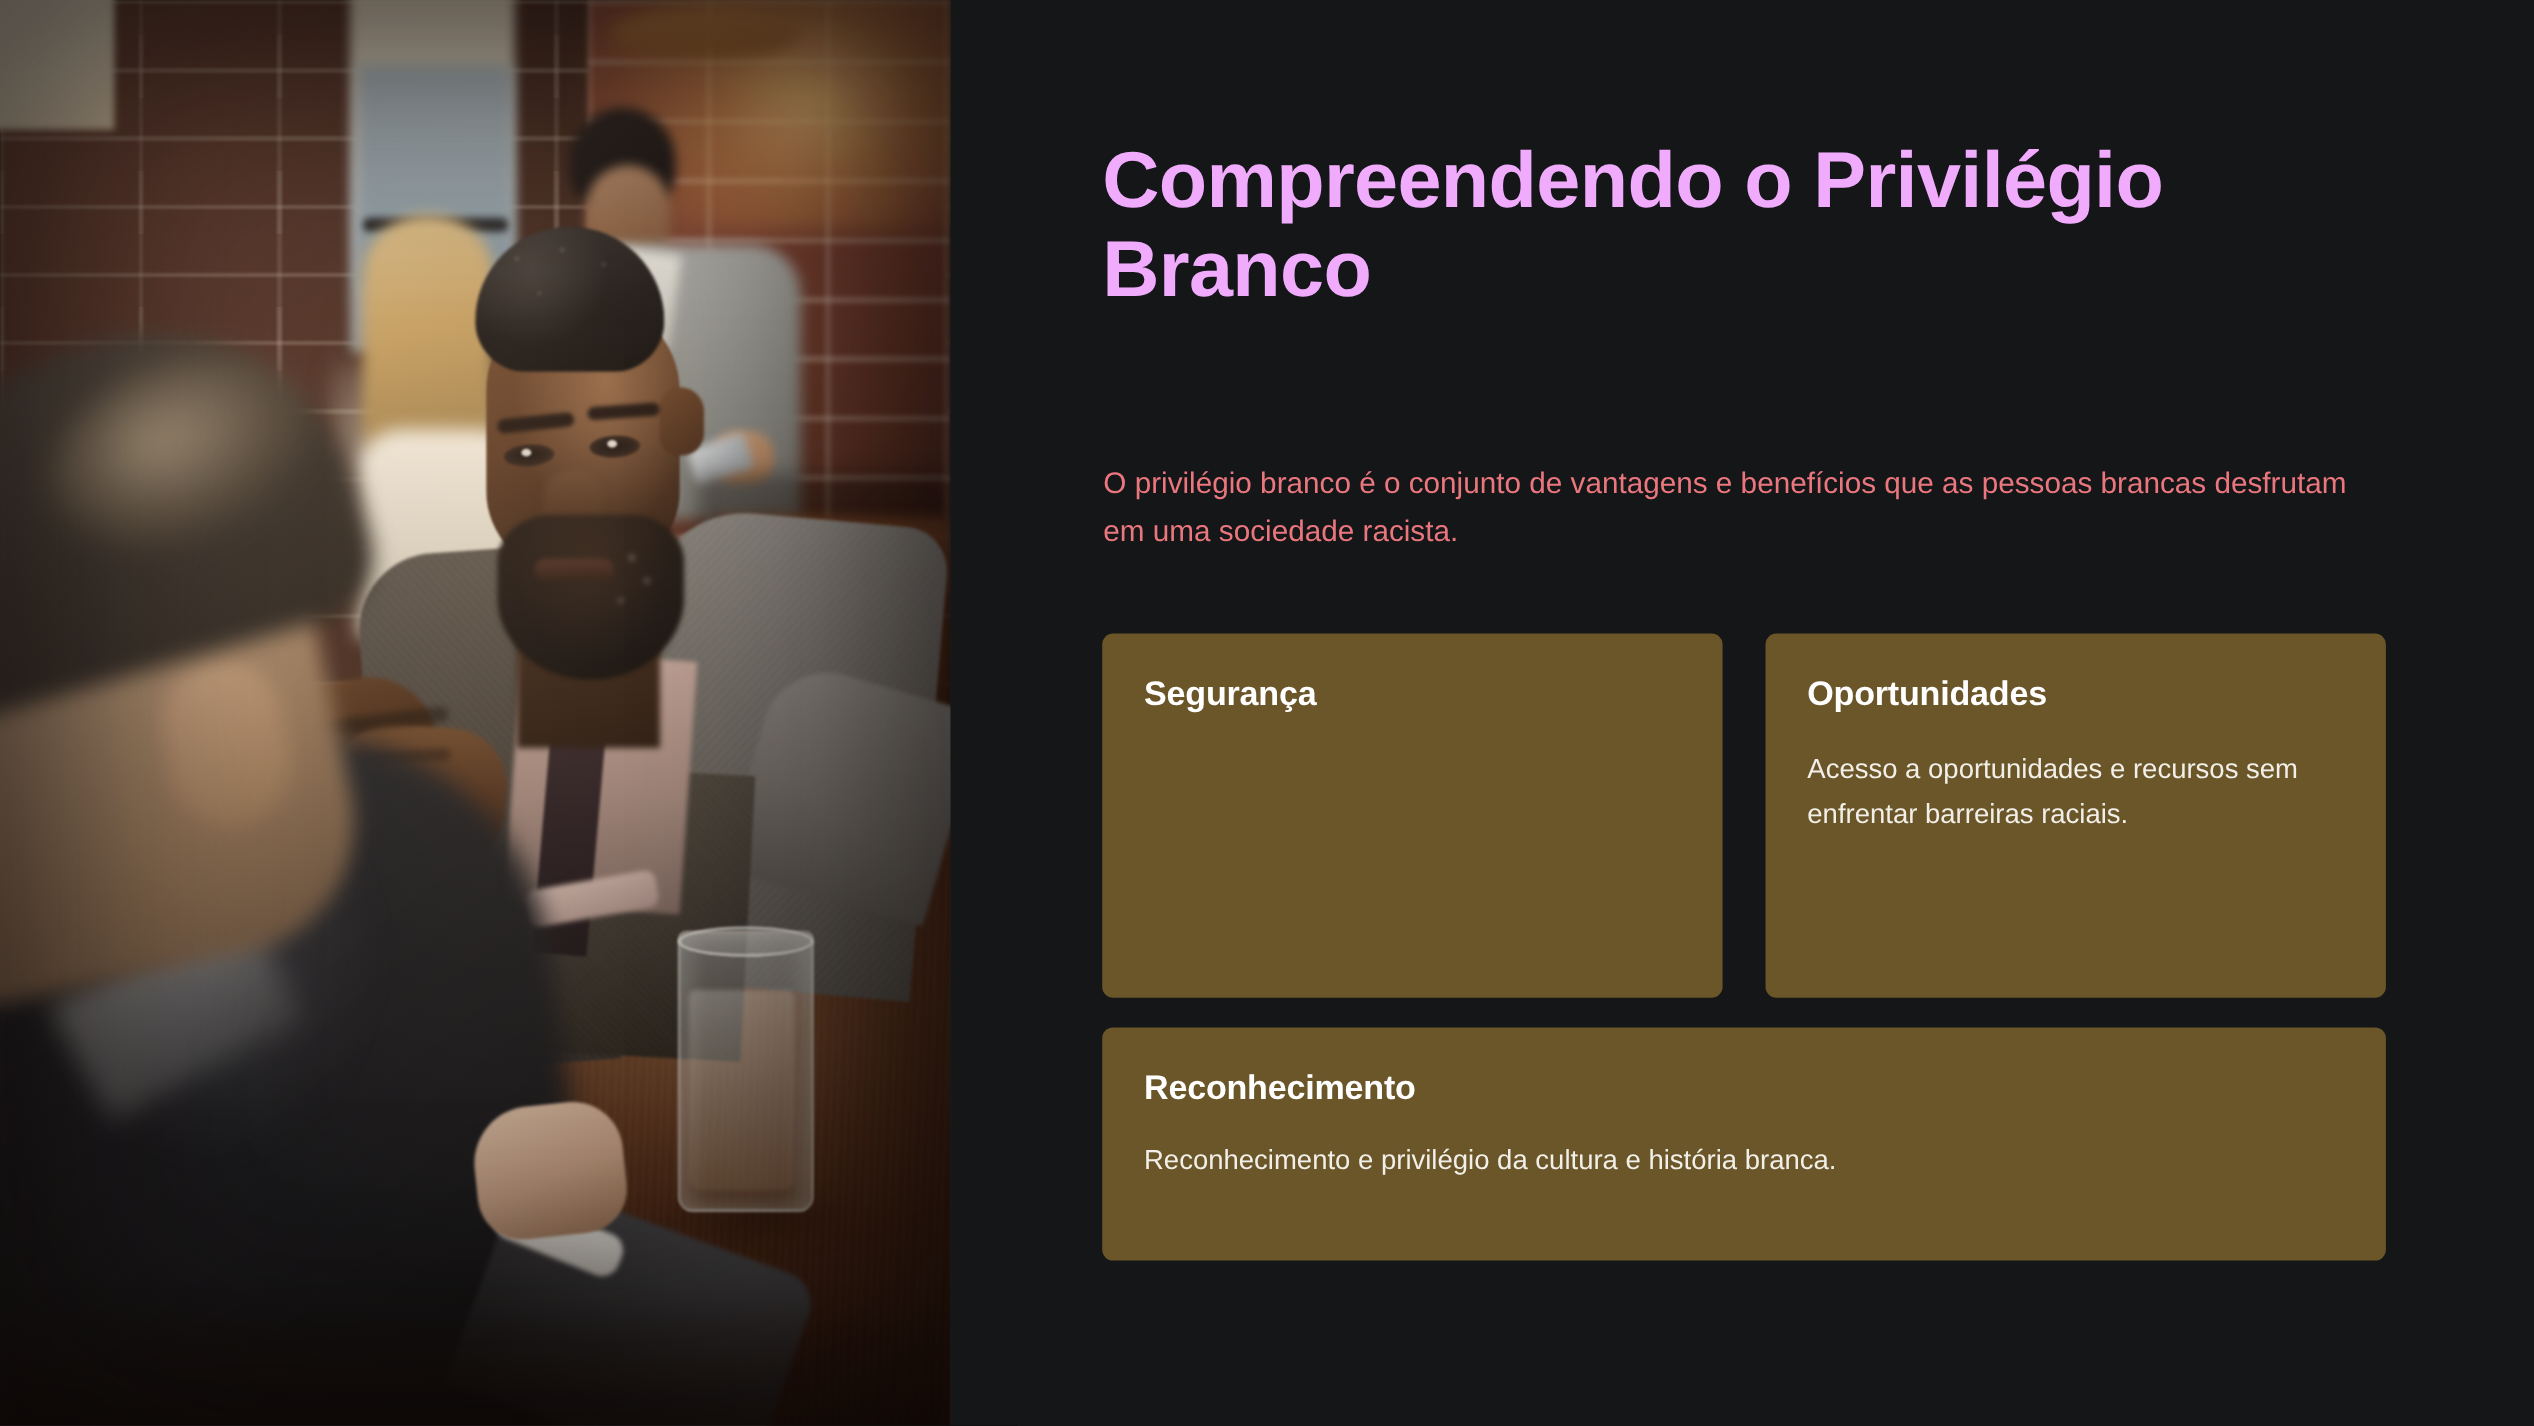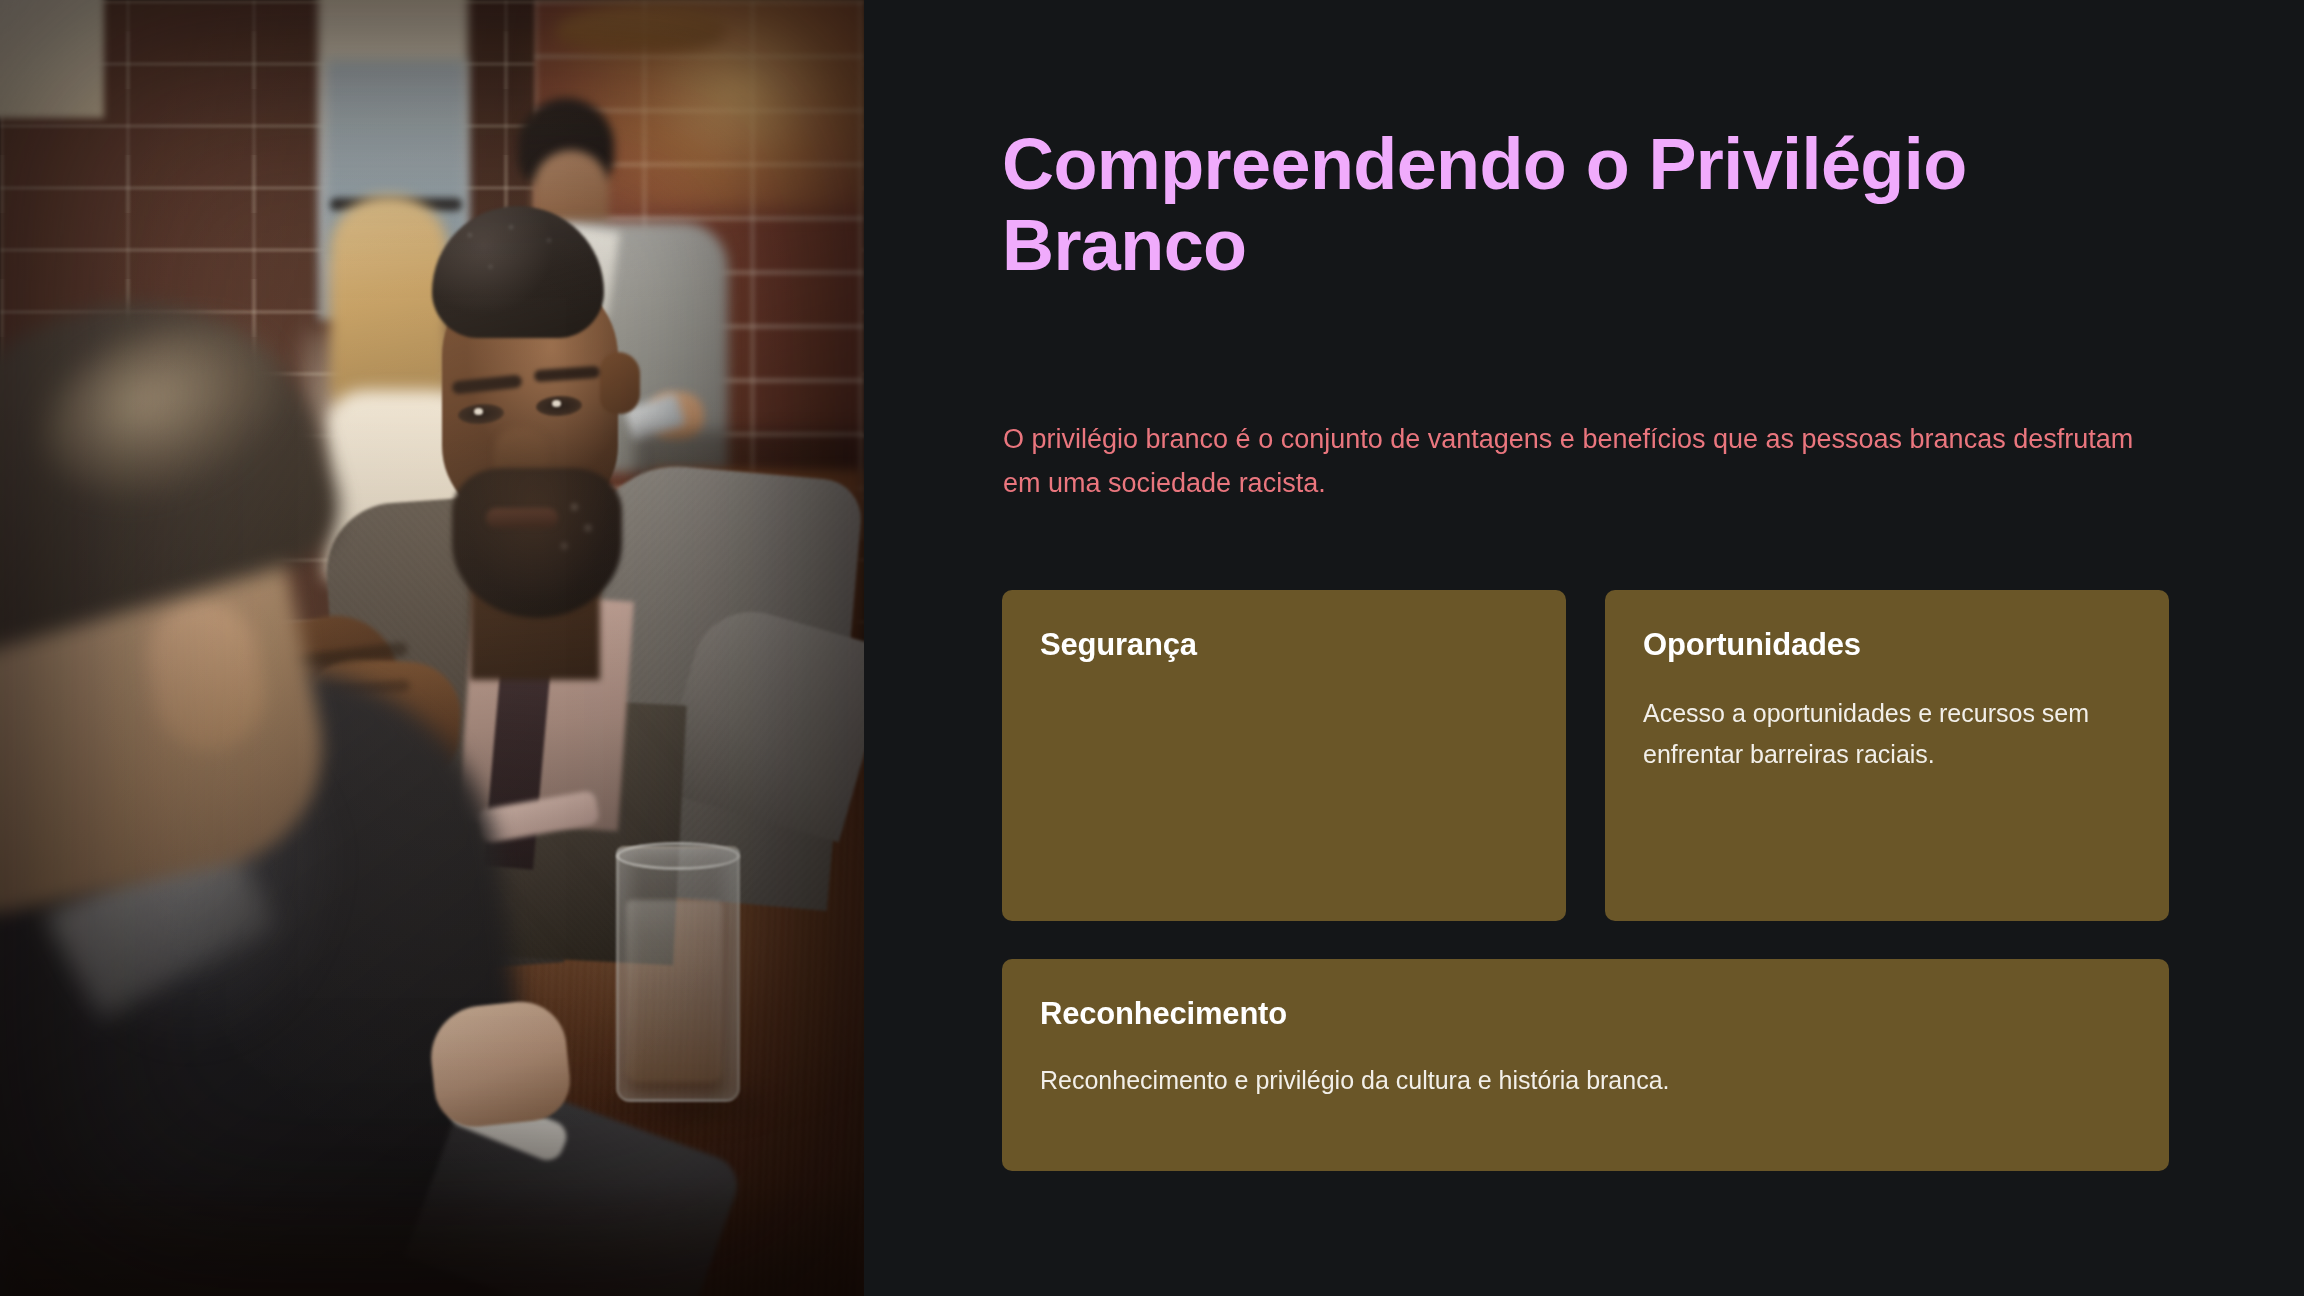--- a/index.html
+++ b/index.html
@@ -722,30 +722,30 @@
     font-family: "Liberation Sans", sans-serif;
     font-weight: 400;
     font-size: 27px;
     line-height: 1.62;
     color: #ea767e;
   }
 
   .cards {
     position: absolute;
     left: 0;
-    top: 590px;
+    top: 576px;
     width: 1167px;
   }
 
   .card-row {
     display: flex;
     flex-direction: row;
     gap: 39px;
   }
-  .card-row + .card-row { margin-top: 38px; }
+  .card-row + .card-row { margin-top: 27px; }
 
   .card {
     background: #6a5628;
     border-radius: 10px;
     box-sizing: border-box;
     padding: 36px 38px 34px 38px;
   }
   .card--half { width: 564px; height: 331px; }
   .card--full { width: 1167px; height: 212px; }
 

